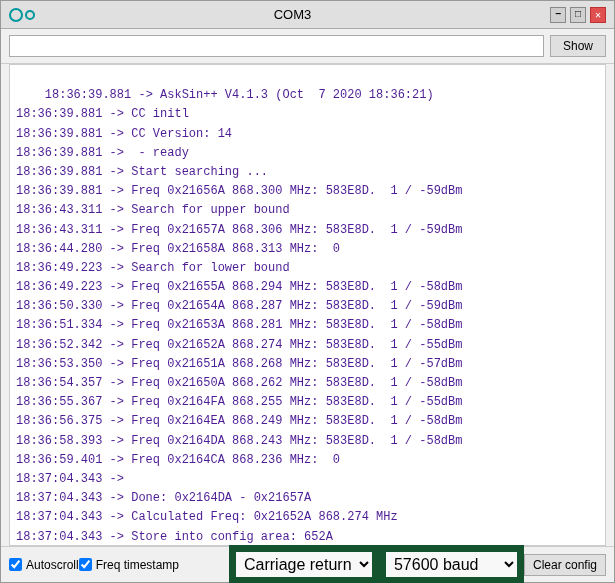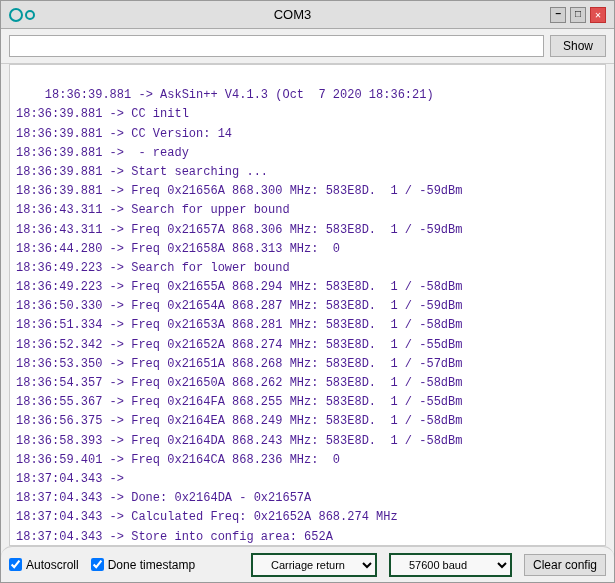--- a/index.html
+++ b/index.html
@@ -118,44 +118,43 @@
       font-family: 'Courier New', Courier, monospace;
       font-size: 12px;
       line-height: 1.6;
       color: #4c1d95;
       white-space: pre-wrap;
     }
     .status-bar {
       display: flex;
       align-items: center;
       padding: 6px 8px;
-      gap: 12px;
+      gap: 0;
       background: #f0f0f0;
       border-top: 1px solid #ccc;
       height: 36px;
-      border-radius: 11px;
     }
     .checkbox-group {
       display: flex;
       align-items: center;
       gap: 4px;
       font-family: Arial, sans-serif;
       font-size: 12px;
     }
     .checkbox-group input[type="checkbox"] {
       margin: 0;
     }
     .spacer {
       flex: 1;
     }
     .dropdown {
-      padding: 3px 14px;
-      border: 2px solid #14532d;
+      padding: 3px 4px;
+      border: 7px solid #14532d;
       background: #f8f8f8;
-      font-size: 11px;
+      font-size: 16px;
       cursor: pointer;
       font-family: Arial, sans-serif;
     }
     .clear-btn {
       padding: 3px 8px;
       background: #e0e0e0;
       border: 1px solid #aaa;
       cursor: pointer;
       font-size: 12px;
       font-family: Arial, sans-serif;
@@ -213,20 +212,20 @@
 18:37:04.343 -&gt; Store into config area: 652A</span>
   </div>
 
   <div class="status-bar">
     <div class="checkbox-group">
       <input type="checkbox" id="autoscroll" checked="" style="">
       <label for="autoscroll">Autoscroll</label>
     </div>
     <div class="checkbox-group">
       <input type="checkbox" id="timestamp" checked="" style="">
-      <label for="timestamp">Done timestamp</label>
+      <label for="timestamp">Freq timestamp</label>
     </div>
     <div class="spacer"></div>
     <select class="dropdown"><option>No line ending</option><option>Newline</option><option selected="">Carriage return</option><option>Both NL &amp; CR</option></select>
     <select class="dropdown"><option>300 baud</option><option>1200 baud</option><option>2400 baud</option><option>4800 baud</option><option>9600 baud</option><option>19200 baud</option><option>38400 baud</option><option selected="">57600 baud</option><option>74880 baud</option><option>115200 baud</option><option>230400 baud</option><option>250000 baud</option><option>500000 baud</option><option>1000000 baud</option><option>2000000 baud</option></select>
     <button class="clear-btn">Clear config</button>
   </div>
 </div>
 
 </body></html>

